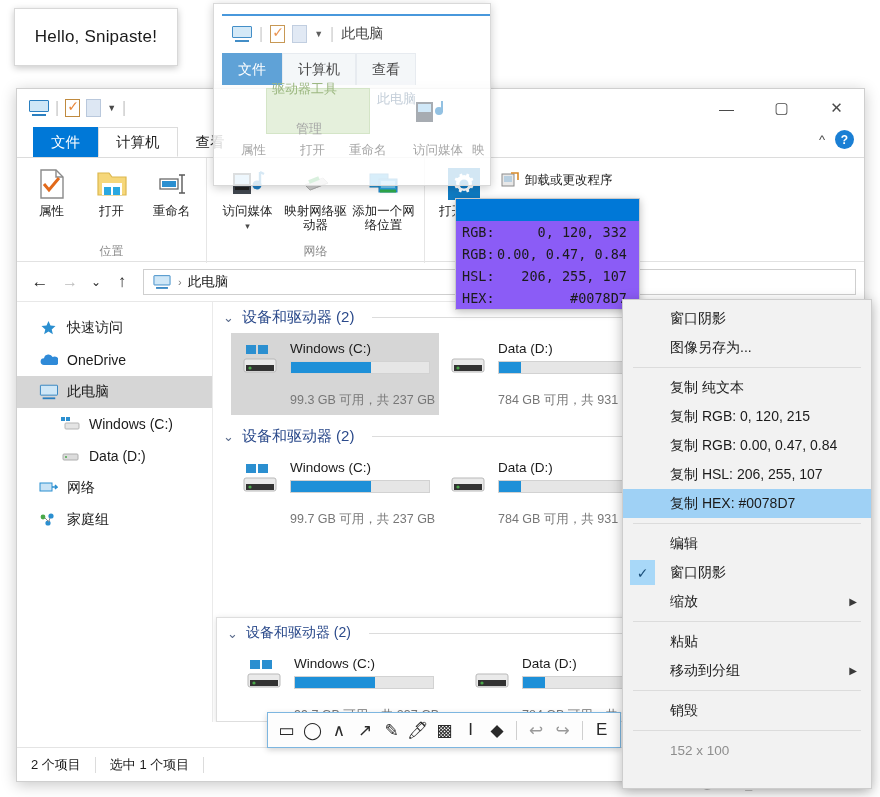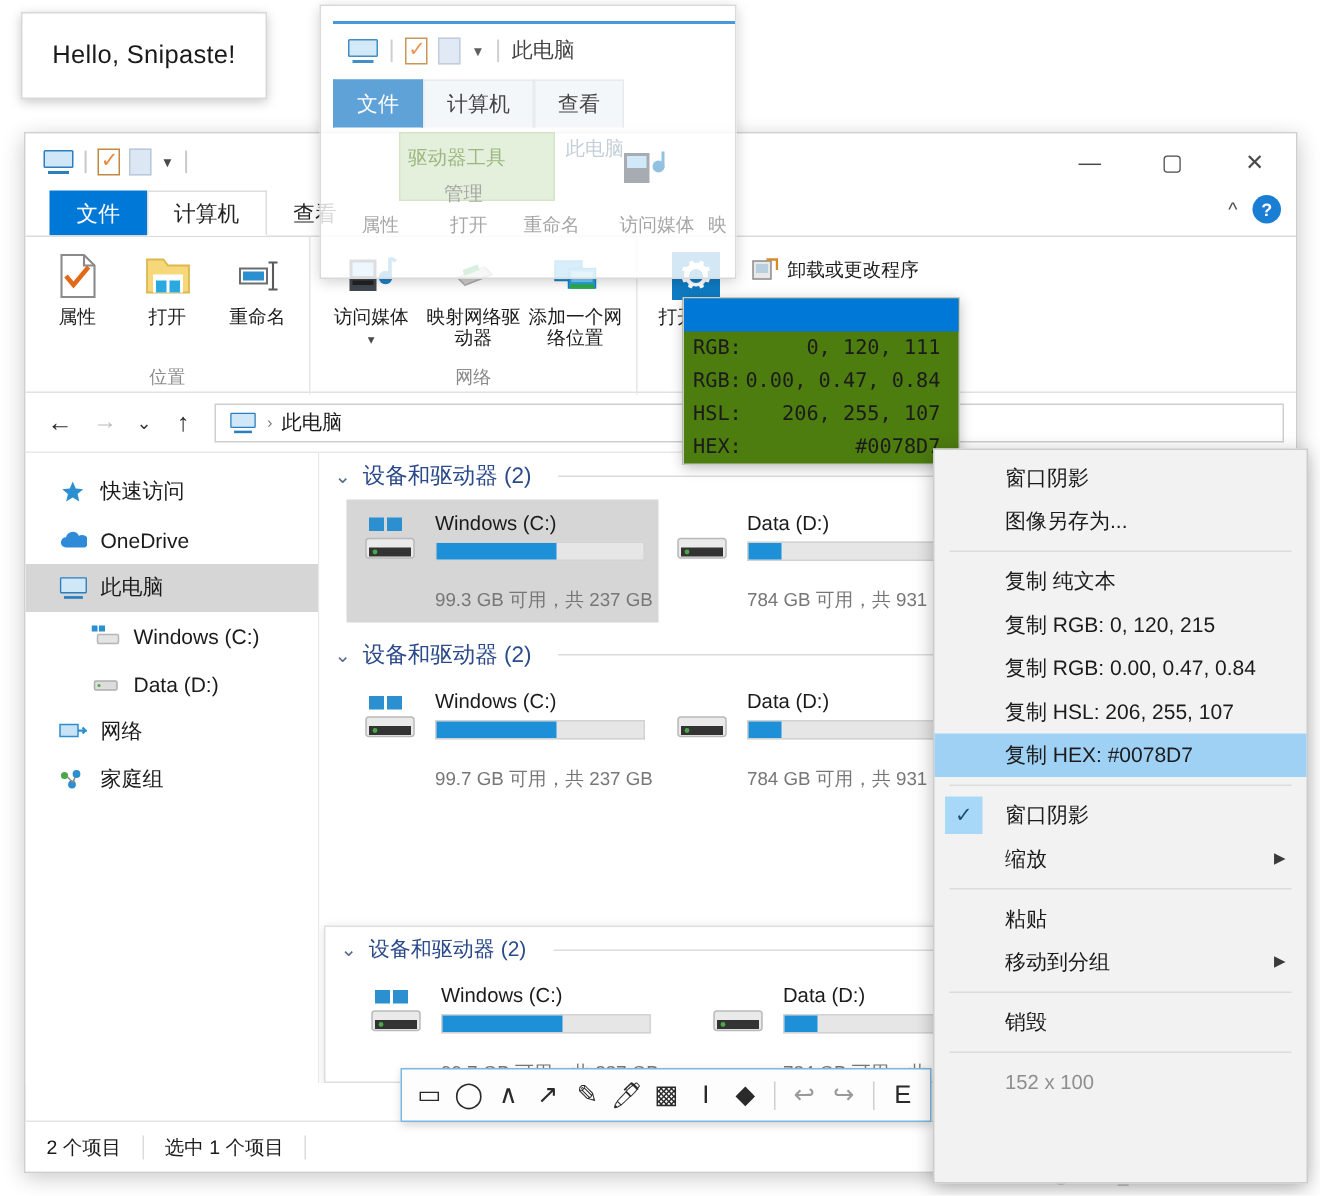--- a/index.html
+++ b/index.html
@@ -121,21 +121,21 @@
   
   .bottom-snip {
     position: absolute; left: 3px; top: 315px; right: 3px; height: 105px;
     background: #fff; border: 1px solid #dedede; box-shadow: 0 1px 6px rgba(0,0,0,.12);
     z-index: 12;
   }
 
   
   .colorpop {
     position: absolute; left: 455px; top: 198px; width: 185px; height: 112px;
-    background: #4d7c0f; border: 1px solid #c9c9c9; box-shadow: 0 2px 8px rgba(0,0,0,.25);
+    background: #8b5cf6; border: 1px solid #c9c9c9; box-shadow: 0 2px 8px rgba(0,0,0,.25);
     z-index: 60; font-family: "DejaVu Sans Mono", "Liberation Mono", monospace;
   }
   .colorpop .swatch { height: 22px; background: #0078d7; }
   .cprow { display: flex; height: 22px; align-items: center; font-size: 13.5px; color: #1b1b1b; padding: 0 6px; }
   .cprow .k { width: 48px; }
   .cprow .v { flex: 1; text-align: right; padding-right: 6px; white-space: pre; }
 
   
   .ctxmenu {
     position: absolute; left: 622px; top: 299px; width: 250px; height: 490px;
@@ -197,21 +197,21 @@
         <span class="caret">▼</span>
         <span style="color:#c9c9c9">|</span>
         <span style="font-size:14px;color:#2b2b2b">此电脑</span>
       </div>
       <div class="fs-tabs">
         <div class="fs-tab sel">文件</div>
         <div class="fs-tab">计算机</div>
         <div class="fs-tab">查看</div>
       </div>
       <div class="fs-mgmt"></div>
-      <div class="fs-lbl" style="left:58px;top:92px;color:#8fae70;font-size:13px">驱动器工具</div>
+      <div class="fs-lbl" style="left:58px;top:76px;color:#8fae70;font-size:13px">驱动器工具</div>
       <div class="fs-lbl" style="left:82px;top:116px;color:#9a9a9a;font-size:13px">管理</div>
       <div class="fs-lbl" style="left:163px;top:86px;color:#bcc8d4;font-size:13px">此电脑</div>
       <div class="fs-lbl" style="left:27px;top:138px;color:#9a9a9a">属性</div>
       <div class="fs-lbl" style="left:86px;top:138px;color:#9a9a9a">打开</div>
       <div class="fs-lbl" style="left:135px;top:138px;color:#9a9a9a">重命名</div>
       <div class="fs-lbl" style="left:199px;top:138px;color:#9a9a9a">访问媒体</div>
       <div class="fs-lbl" style="left:258px;top:138px;color:#9a9a9a">映</div>
       <div style="position:absolute;left:200px;top:94px;width:34px;height:30px;opacity:.55">
         <svg width="34" height="30" viewBox="0 0 34 30">
             <rect x="2" y="4" width="17" height="20" fill="#4a5560"></rect>
@@ -583,21 +583,21 @@
       <span class="sdiv"></span>
       <span class="sitem">选中 1 个项目</span>
       <span class="sdiv"></span>
     </div>
   </div>
 
   <div class="colorpop">
     <div class="swatch"></div>
     <div class="cprow">
       <span class="k">RGB:</span>
-      <span class="v">  0, 120, 111</span>
+      <span class="v">  0, 120, 332</span>
     </div>
     <div class="cprow">
       <span class="k">RGB:</span>
       <span class="v">0.00, 0.47, 0.84</span>
     </div>
     <div class="cprow">
       <span class="k">HSL:</span>
       <span class="v">206, 255, 107</span>
     </div>
     <div class="cprow">
@@ -609,20 +609,21 @@
   <div class="ctxmenu">
     <div class="mi">窗口阴影</div>
     <div class="mi">图像另存为...</div>
     <div class="msep"></div>
     <div class="mi">复制 纯文本</div>
     <div class="mi">复制 RGB: 0, 120, 215</div>
     <div class="mi">复制 RGB: 0.00, 0.47, 0.84</div>
     <div class="mi">复制 HSL: 206, 255, 107</div>
     <div class="mi sel">复制 HEX: #0078D7</div>
     <div class="msep"></div>
+    <div class="mi">编辑</div>
     <div class="mi">
       <span class="check">✓</span>
       <span>窗口阴影</span>
     </div>
     <div class="mi">
       <span>缩放</span>
       <span class="arrow">▶</span>
     </div>
     <div class="msep"></div>
     <div class="mi">粘贴</div>

